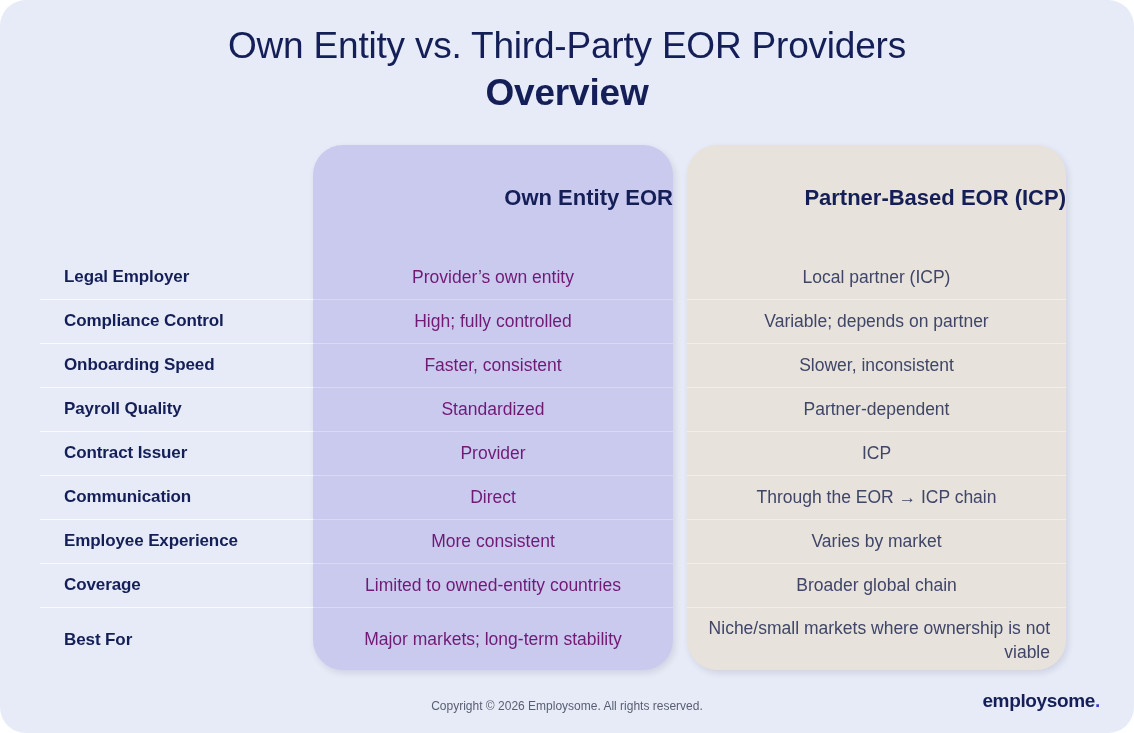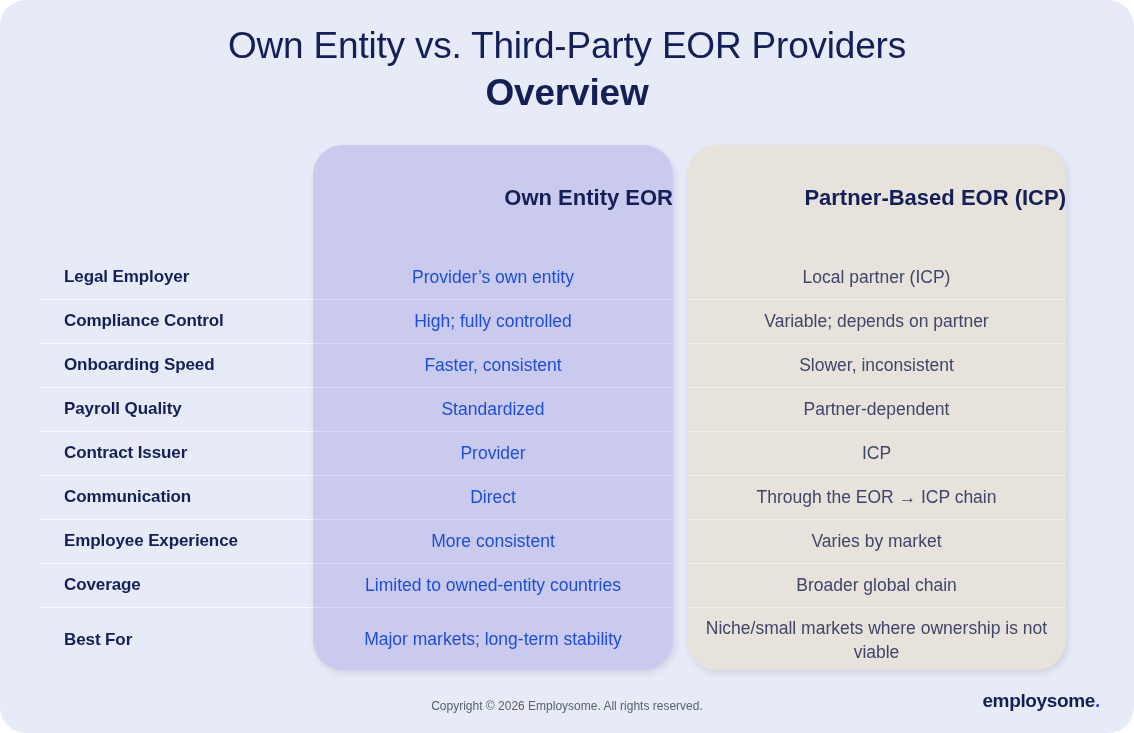--- a/index.html
+++ b/index.html
@@ -145,34 +145,34 @@
     justify-content: flex-start;
     color: #141f57;
     font-size: 17px;
     font-weight: 700;
     letter-spacing: -0.1px;
   }
   .cell-own {
     left: 313px;
     width: 360px;
     justify-content: center;
-    color: #1d4ed8;
+    color: #701a75;
     font-size: 17.5px;
     font-weight: 400;
     text-align: center;
     padding: 0 10px;
   }
   .cell-partner {
     left: 687px;
     width: 379px;
     justify-content: center;
     color: #3f4668;
     font-size: 17.5px;
     font-weight: 400;
-    text-align: center;
+    text-align: right;
     padding: 0 16px;
     line-height: 24px;
   }
 
   
   .copyright {
     position: absolute;
     left: 0;
     top: 698px;
     width: 1134px;

